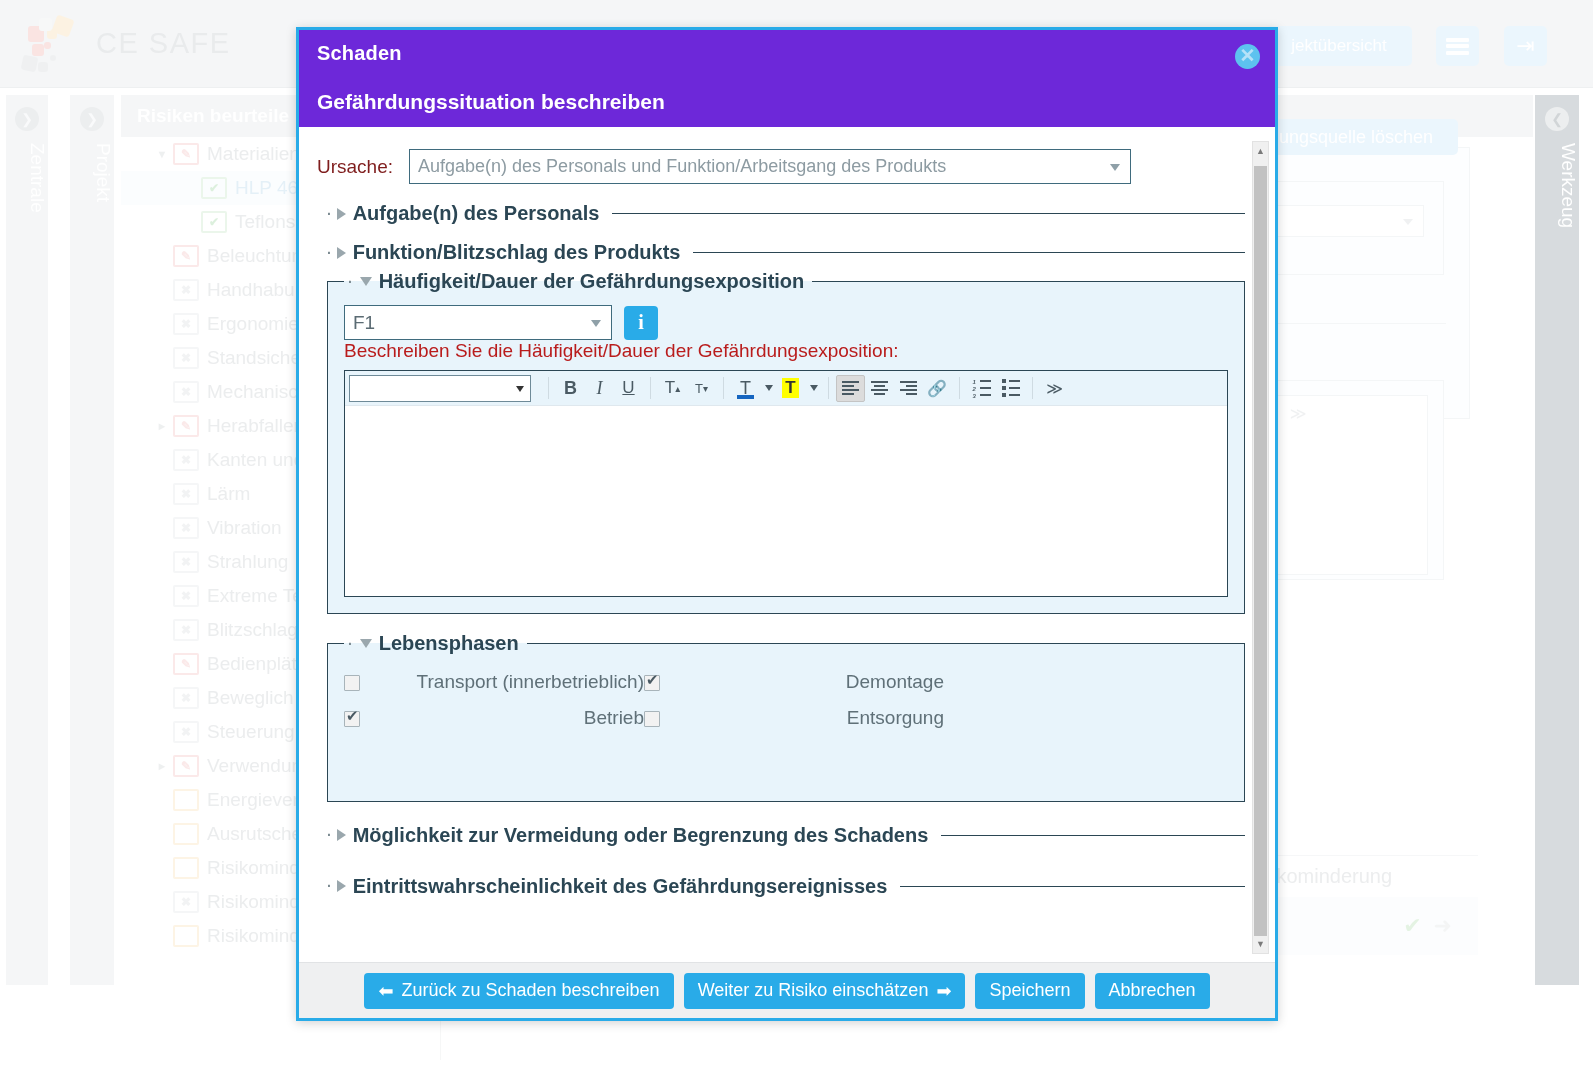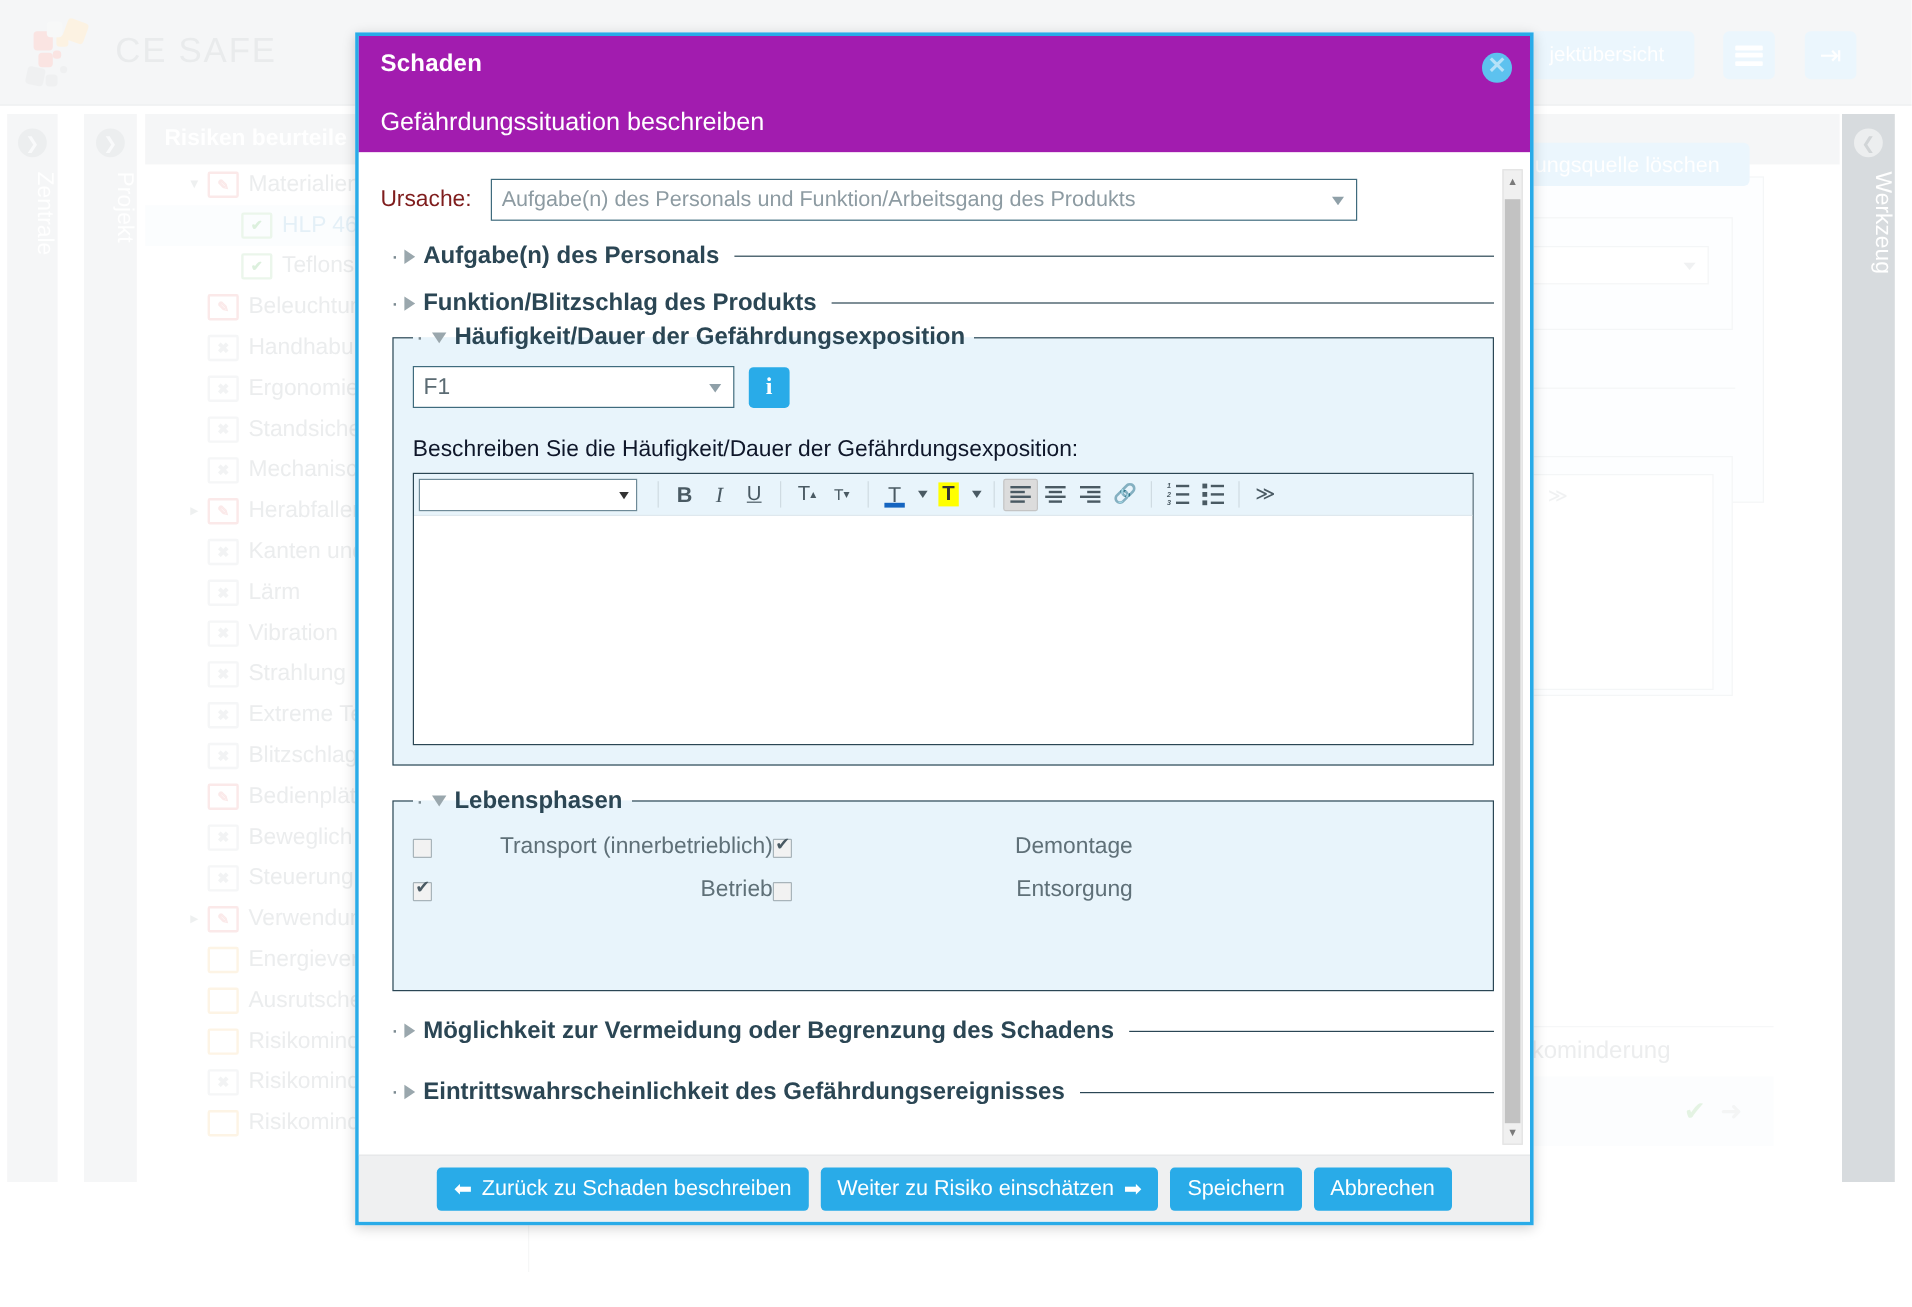--- a/index.html
+++ b/index.html
@@ -150,31 +150,31 @@
   
   #modal {
     position: absolute; left: 296px; top: 27px;
     width: 982px; height: 994px;
     background: #ffffff;
     border: 3px solid #29abe8;
     display: flex; flex-direction: column;
     box-shadow: 0 2px 10px rgba(0,0,0,0.18);
   }
   .modal-header {
-    background: #a21caf; color: #ffffff;
+    background: #6d28d9; color: #ffffff;
     padding: 12px 18px 0 18px;
     position: relative;
     flex: 0 0 auto;
     height: 97px;
   }
   .modal-title {
     font-size: 20px; font-weight: bold; letter-spacing: 0.2px;
   }
   .modal-subtitle {
-    font-size: 21px; font-weight: normal; margin-top: 25px;
+    font-size: 21px; font-weight: bold; margin-top: 25px;
   }
   .modal-close {
     position: absolute; right: 15px; top: 14px;
     width: 25px; height: 25px; border-radius: 50%;
     background: #5dc2ef; color: #b6e2f8;
     font-size: 19px; line-height: 24px; text-align: center;
     font-weight: bold; cursor: pointer;
   }
 
   .modal-body {
@@ -240,21 +240,21 @@
     position: absolute; right: 10px; top: 14px;
     border-left: 5px solid transparent; border-right: 5px solid transparent;
     border-top: 7px solid #8fa0a8;
   }
   .btn-info {
     width: 34px; height: 34px; background: #29abe8; border-radius: 4px;
     color: #fff; font-size: 20px; font-weight: bold;
     display: flex; align-items: center; justify-content: center;
     font-family: "Liberation Serif", serif; cursor: pointer;
   }
-  .desc-label { font-size: 19px; color: #0f172a; margin-top: 24px; margin-bottom: 8px; }
+  .desc-label { font-size: 19px; color: #b91c1c; margin-bottom: 8px; }
 
   .editor {
     border: 1px solid #2b4654; background: #ffffff;
   }
   .editor-toolbar {
     height: 35px; background: #e8f4fb;
     display: flex; align-items: center; gap: 0; padding: 0 4px;
     border-bottom: 1px solid #dfe8ee;
   }
   .ed-sel {

